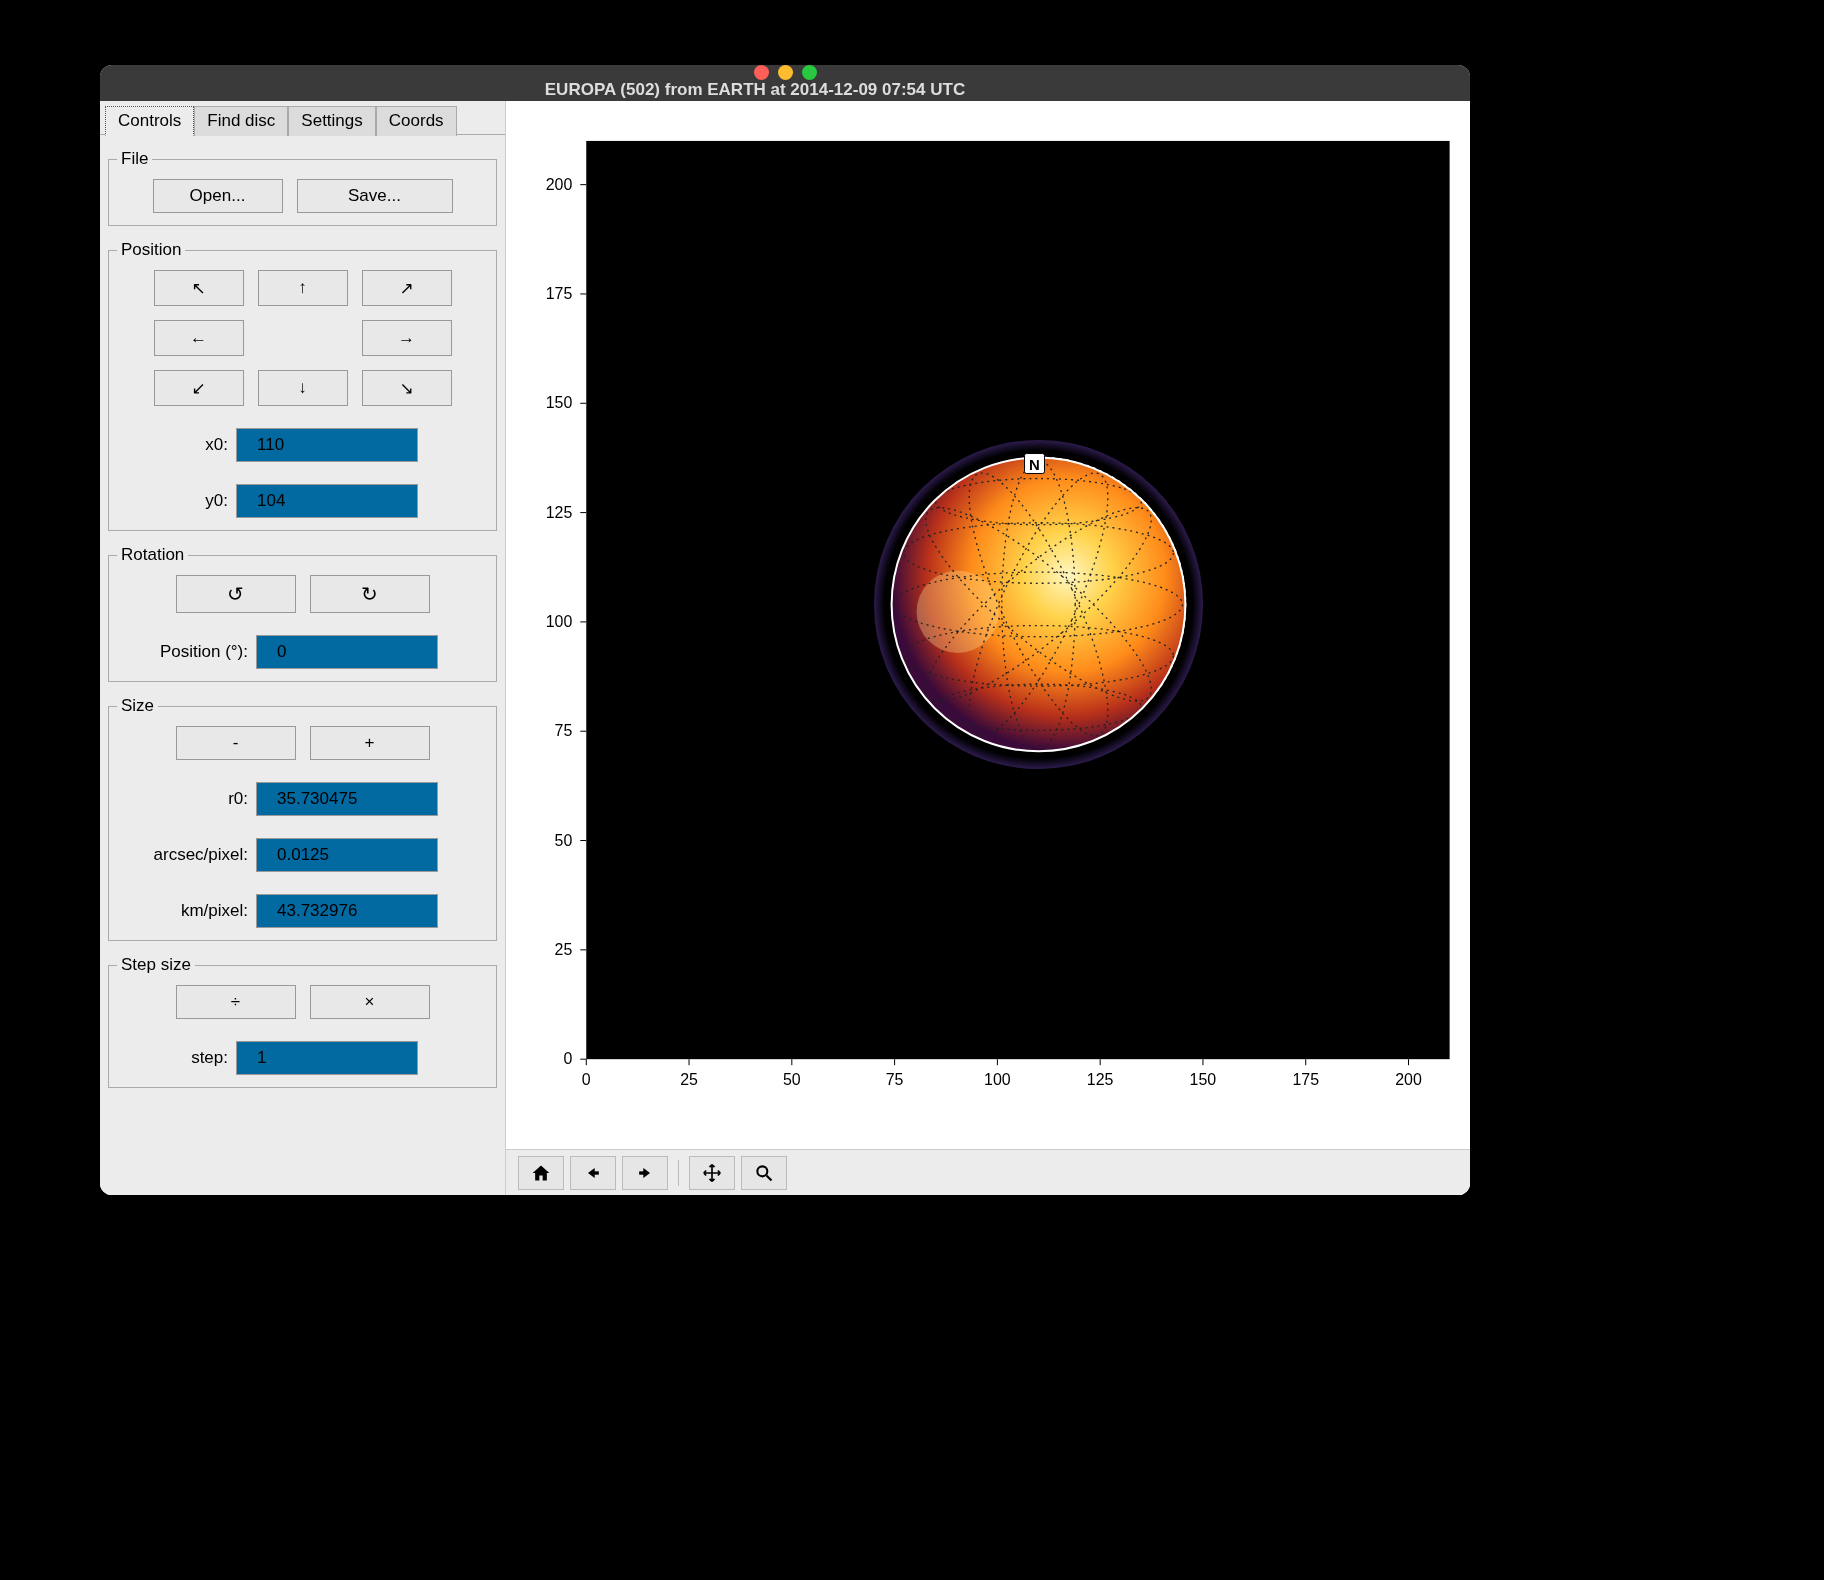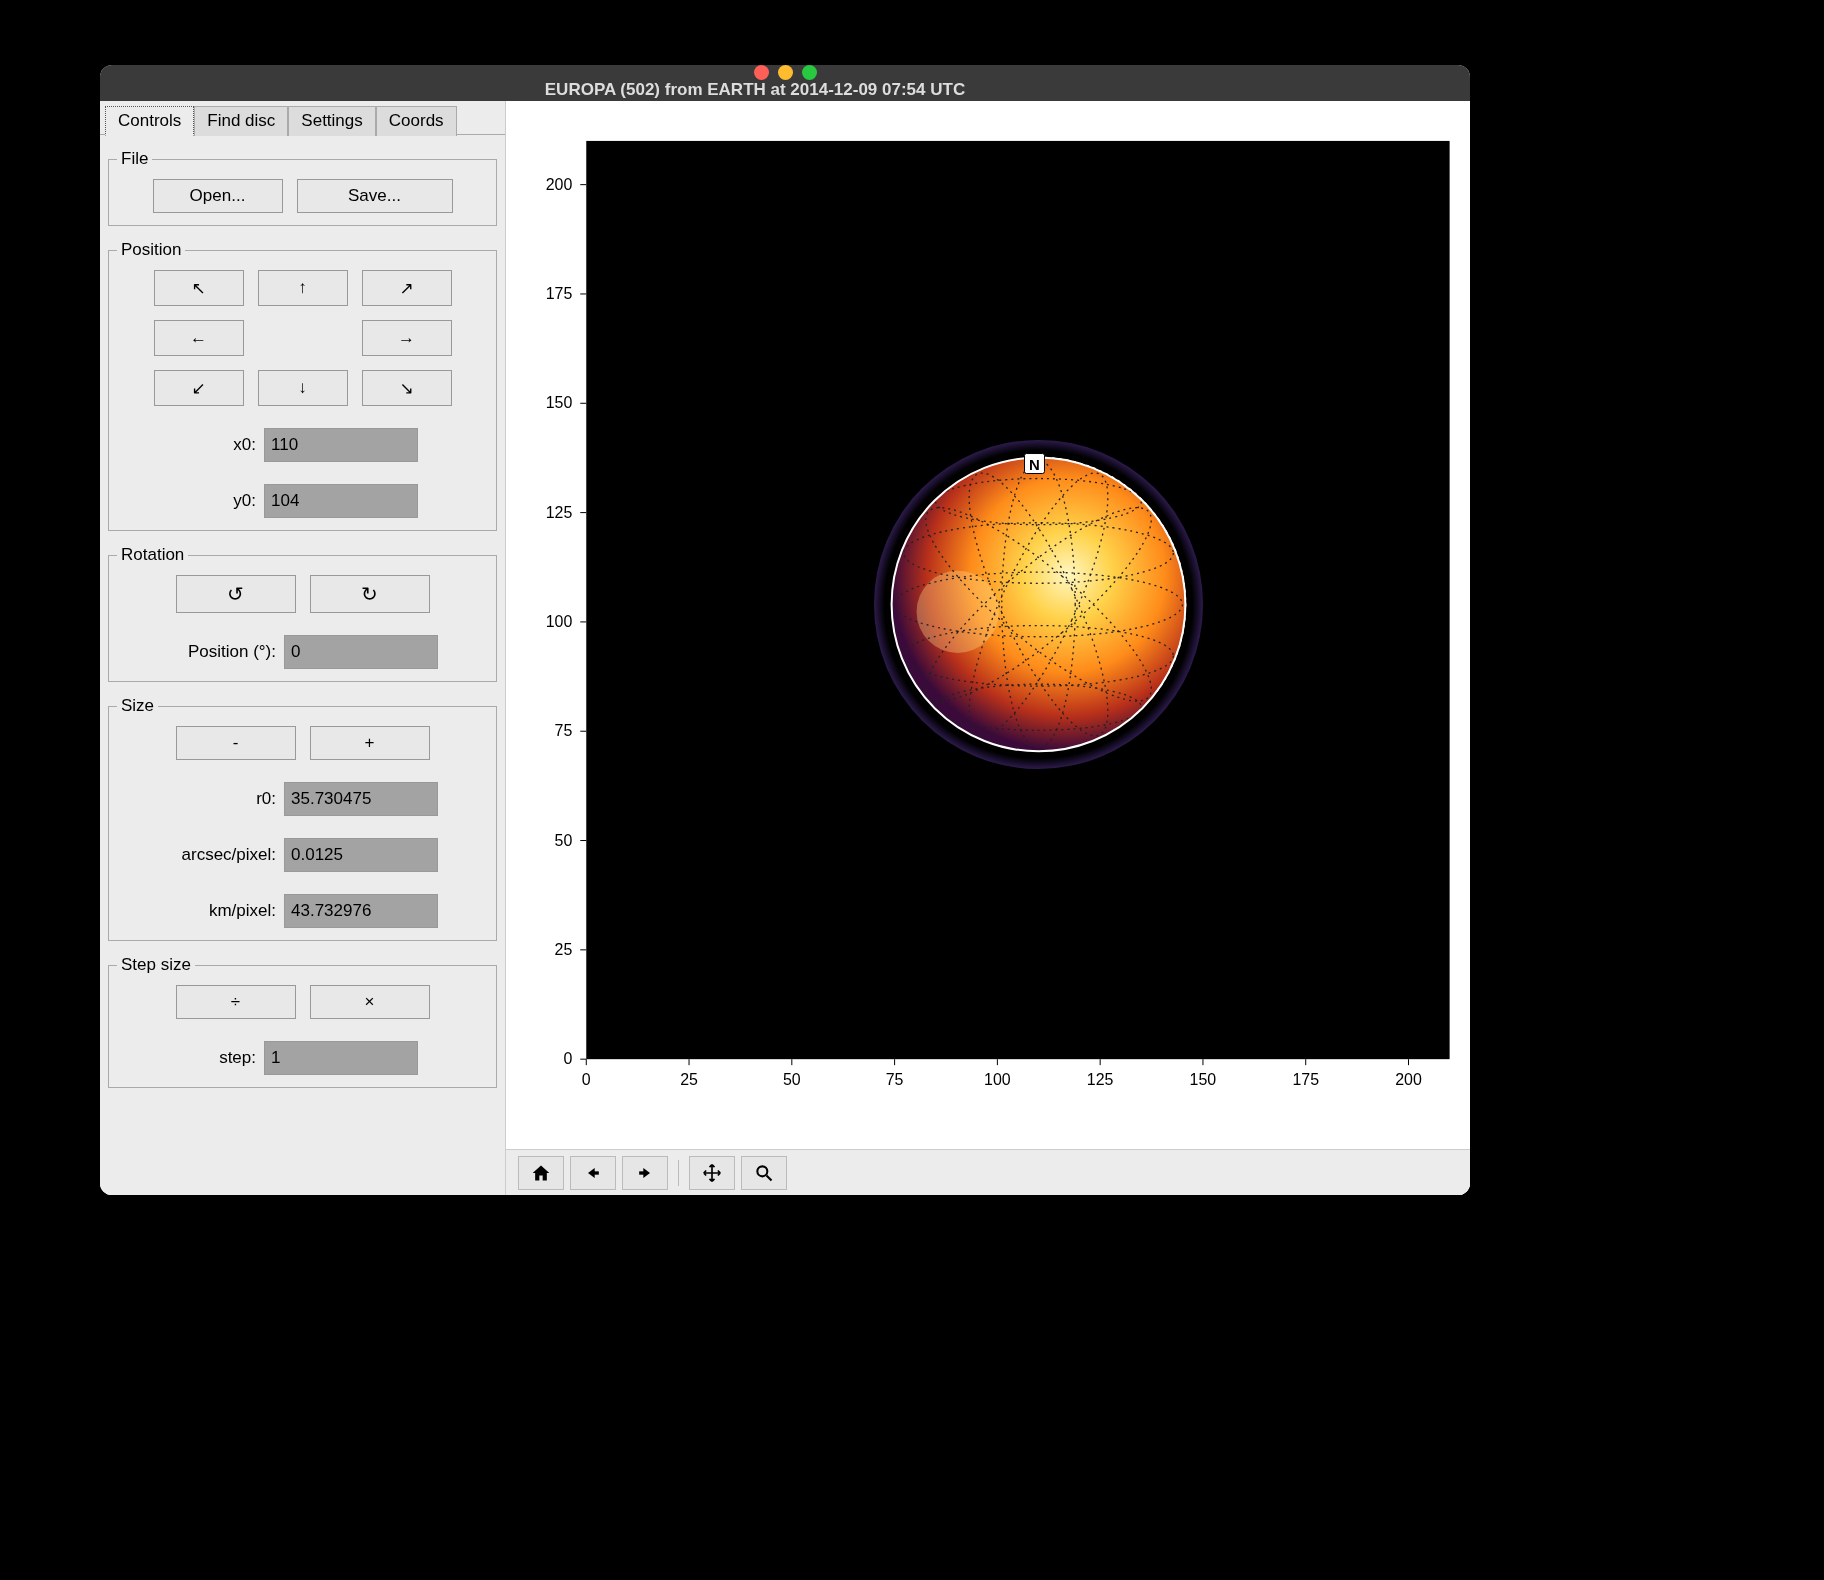--- a/index.html
+++ b/index.html
@@ -136,23 +136,23 @@
     padding-right: 70px;
   }
   .field-row label {
     font-size: 17px;
     text-align: right;
   }
   .field-row input {
     width: 140px;
     height: 28px;
     border: 1px solid #999;
-    padding: 2px 6px;
-    font-size: 17px;
-    background: #a3a3a3;
+    padding: 2px 20px;
+    font-size: 17px;
+    background: #0369a1;
   }
   .right-panel {
     flex: 1;
     background: #fff;
     position: relative;
     display: flex;
     flex-direction: column;
   }
   .plot-area {
     flex: 1;

